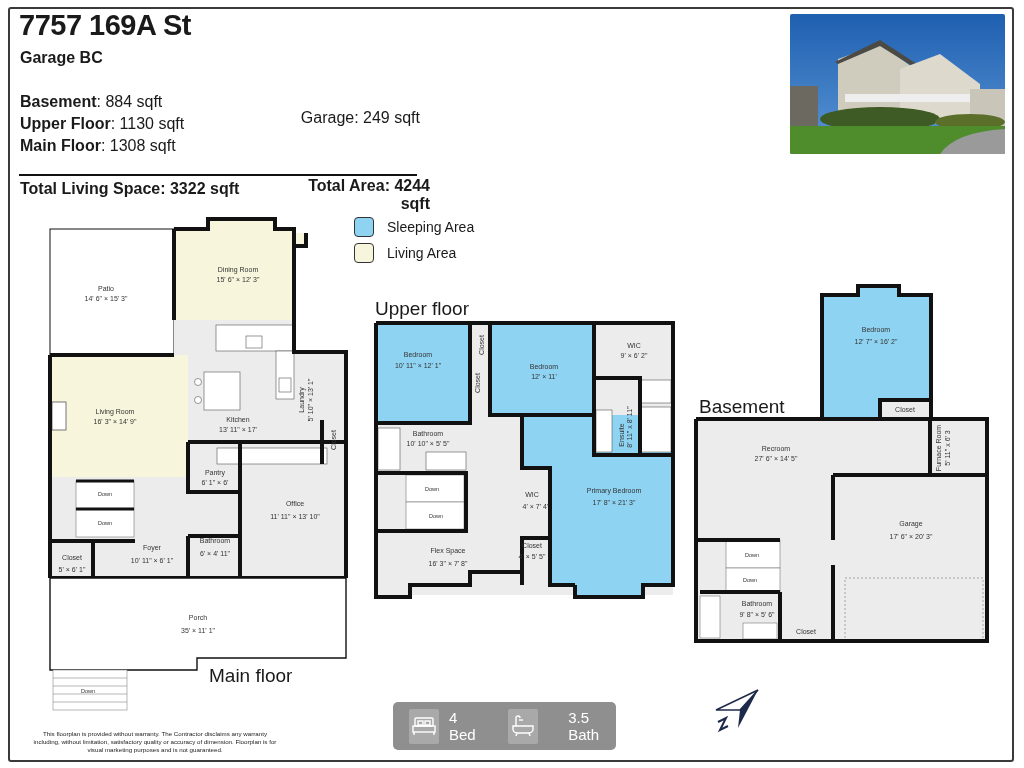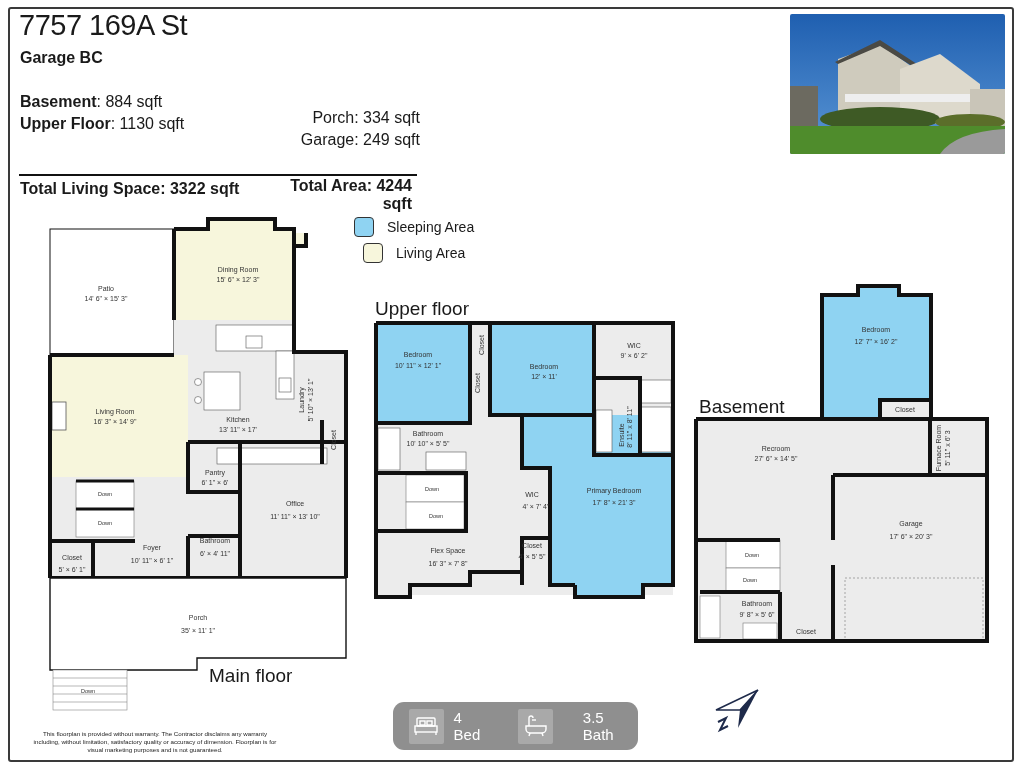--- a/index.html
+++ b/index.html
@@ -1,51 +1,51 @@
 <!DOCTYPE html>
 <html><head>
 <meta charset="utf-8">
 <style>
   html,body{margin:0;padding:0;background:#fff;}
   body{width:1024px;height:768px;position:relative;overflow:hidden;font-family:"Liberation Sans",sans-serif;color:#1a1a1a;}
   .frame{position:absolute;left:8px;top:7px;width:1006px;height:755px;border:2px solid #3a3a3a;border-radius:3px;box-sizing:border-box;}
-  .title{position:absolute;left:19px;top:9px;font-size:29px;font-weight:normal;letter-spacing:-0.5px;}
+  .title{position:absolute;left:19px;top:9px;font-size:29px;font-weight:bold;letter-spacing:-0.5px;}
   .subtitle{position:absolute;left:20px;top:49px;font-size:16px;font-weight:bold;}
   .stats-left{position:absolute;left:20px;top:91px;font-size:16px;line-height:22px;}
   .stats-left b{font-weight:bold;}
   .stats-right{position:absolute;left:270px;top:107px;width:150px;text-align:right;font-size:16px;line-height:22px;}
   .divider{position:absolute;left:19px;top:174px;width:398px;height:2px;background:#111;}
   .tot-left{position:absolute;left:20px;top:180px;font-size:16px;font-weight:bold;}
-  .tot-right{position:absolute;left:258px;top:177px;width:154px;text-align:right;font-size:16px;font-weight:bold;}
+  .tot-right{position:absolute;left:276px;top:177px;width:154px;text-align:right;font-size:16px;font-weight:bold;}
   .photo{position:absolute;left:790px;top:14px;width:215px;height:140px;border-radius:2px;overflow:hidden;}
   .legend{position:absolute;left:354px;top:214px;font-size:14px;}
-  .legend .row{display:flex;align-items:center;height:26px;justify-content:center;}
+  .legend .row{display:flex;align-items:center;height:26px;}
   .legend .sw{width:20px;height:20px;border:1.5px solid #333;border-radius:4px;margin-right:13px;box-sizing:border-box;}
   .floor-label{position:absolute;font-size:19px;}
   svg text{font-family:"Liberation Sans",sans-serif;}
   .disclaimer{position:absolute;left:30px;top:730px;width:250px;font-size:6.2px;line-height:8px;text-align:center;color:#222;}
-  .badge{position:absolute;left:393px;top:702px;width:245px;height:48px;background:#8f8f8f;border-radius:11px;display:flex;align-items:center;}
+  .badge{position:absolute;left:393px;top:702px;width:223px;height:48px;background:#8f8f8f;border-radius:5px;display:flex;align-items:center;}
   .badge .ico{width:35px;height:35px;background:#a9a9a9;border-radius:2px;display:flex;align-items:center;justify-content:center;}
   .badge .lbl{color:#fff;font-size:15px;margin-left:10px;}
   .compass{position:absolute;left:712px;top:688px;}
 </style>
 </head>
 <body>
 
 <div class="frame"></div>
 
 <div class="title">7757 169A St</div>
 <div class="subtitle">Garage BC</div>
 
 <div class="stats-left">
   <div><b>Basement</b><span>: 884 sqft</span></div>
   <div><b>Upper Floor</b><span>: 1130 sqft</span></div>
+  <div><b>Main Floor</b><span>: 1308 sqft</span></div>
 </div>
 <div class="stats-right">
-  <div>Porch: 334 sqft</div>
   <div>Garage: 249 sqft</div>
 </div>
 <div class="divider"></div>
 <div class="tot-left">Total Living Space: 3322 sqft</div>
 <div class="tot-right">Total Area: 4244 sqft</div>
 
 <div class="photo">
   <svg width="215" height="140" viewBox="0 0 215 140">
     <defs>
       <linearGradient id="sky" x1="0" y1="0" x2="0" y2="1">

